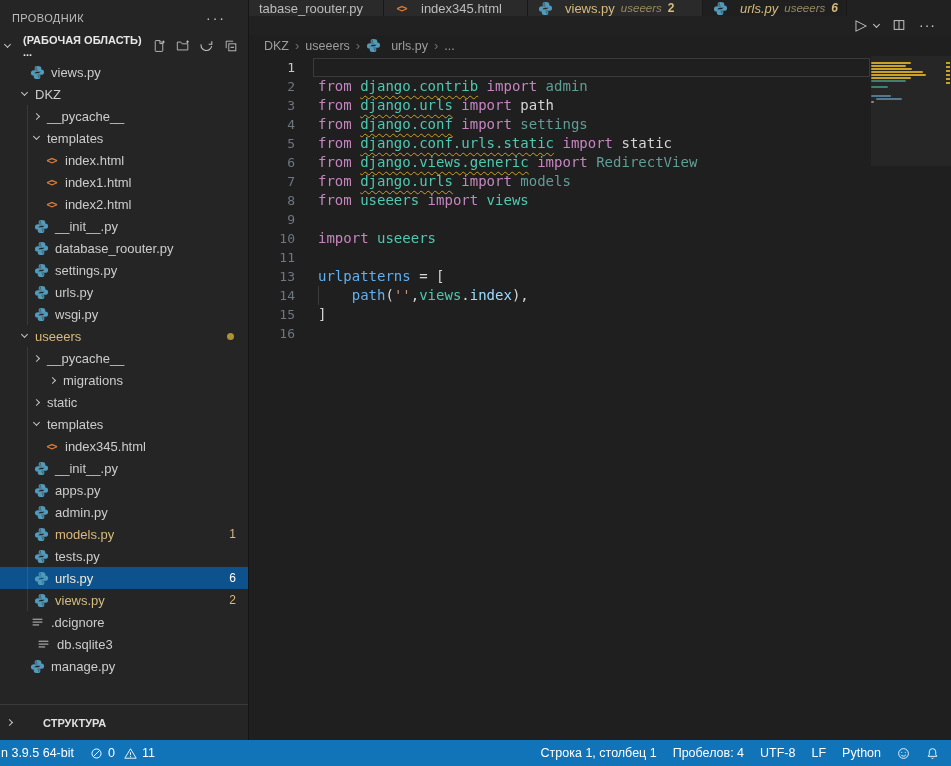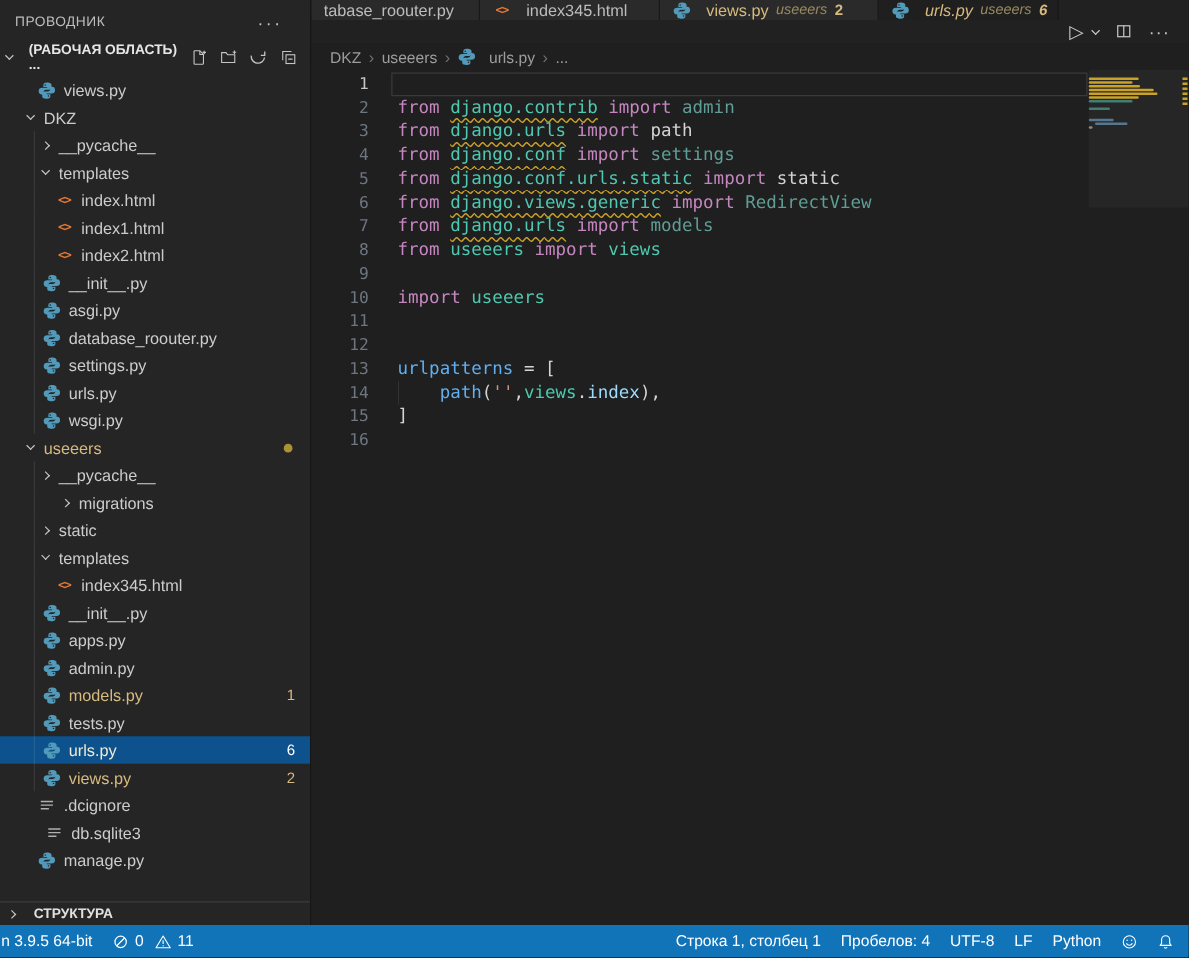--- a/index.html
+++ b/index.html
@@ -28,22 +28,22 @@
   .chev.down { transform:rotate(45deg); margin-top:-3px; }
   .chev.right { transform:rotate(-45deg); }
   .ficon { width:15px; height:15px; margin-right:6px; display:flex; align-items:center; justify-content:center; flex:0 0 15px; }
   .ficon.htmlg { color:#e37933; font:bold 10px "DejaVu Sans Mono", monospace; letter-spacing:-1px; }
   .tlabel { color:#cccccc; }
   .tlabel.gold { color:var(--modified); }
   .sel .tlabel, .sel .tlabel.gold { color:#f0ead6; }
   .tbadge { margin-left:auto; margin-right:12px; font-size:12px; color:var(--modified); }
   .sel .tbadge { color:#ffffff; }
   .tdot { margin-left:auto; margin-right:14px; width:7px; height:7px; border-radius:50%; background:#AD9235; }
-  .sb-outline { margin-top:auto; height:19px; border-top:1px solid rgba(255,255,255,.10);
-    display:flex; align-items:center; font-size:11px; font-weight:bold; gap:7px; padding-left:7px; color:#e0e0e0; }
+  .sb-outline { margin-top:auto; height:36px; border-top:1px solid rgba(255,255,255,.10);
+    display:flex; align-items:center; font-size:11px; font-weight:bold; gap:23px; padding-left:7px; color:#e0e0e0; }
 
   
   #editor-col { flex:1; display:flex; flex-direction:column; min-width:0; }
   #tabbar { height:35px; background:#212121; display:flex; align-items:stretch;flex-direction:column; }
   .tab { display:flex; align-items:center; padding:0 10px; font-size:13px; color:#bcbcbc;
     background:#2a2a2a; border-right:1px solid #191919; gap:6px; cursor:pointer; overflow:hidden; flex:0 0 auto; }
   .tab.active { background:#1f1f1f; }
   .tab .t-label.gold { color:var(--modified); }
   .tab.italic .t-label { font-style:italic; }
   .t-desc { font-size:11.5px; color:#9a8a60; font-style:italic; }
@@ -195,30 +195,20 @@
             <span class="tlabel">__init__.py</span>
           </div>
           <div class="trow" style="padding-left: 34px;">
             <span class="guide"></span>
             <span class="ficon">
               <svg width="15" height="15" viewBox="0 0 16 16">
                 <path fill="#519aba" d="M7.9 1C5.6 1 5 2 5 3.2V5h3.2v.6H3.9C2.3 5.6 1 6.5 1 8.4c0 1.9 1 2.9 2.6 2.9H5V9.5C5 8.2 6 7.2 7.3 7.2h2.8c1 0 1.9-.9 1.9-2V3.2C12 2 11 1 7.9 1zM6.6 2.5a.65.65 0 110 1.3.65.65 0 010-1.3z"></path>
                 <path fill="#519aba" d="M8.1 15c2.3 0 2.9-1 2.9-2.2V11H7.8v-.6h4.3c1.6 0 2.9-.9 2.9-2.8 0-1.9-1-2.9-2.6-2.9H11v1.8c0 1.3-1 2.3-2.3 2.3H5.9c-1 0-1.9.9-1.9 2v2C4 14 5 15 8.1 15zm1.3-1.8a.65.65 0 110-1.3.65.65 0 010 1.3z"></path>
               </svg>
             </span>
-            <span class="tlabel">asgi.py</span>
-          </div>
-          <div class="trow" style="padding-left: 34px;">
-            <span class="guide"></span>
-            <span class="ficon">
-              <svg width="15" height="15" viewBox="0 0 16 16">
-                <path fill="#519aba" d="M7.9 1C5.6 1 5 2 5 3.2V5h3.2v.6H3.9C2.3 5.6 1 6.5 1 8.4c0 1.9 1 2.9 2.6 2.9H5V9.5C5 8.2 6 7.2 7.3 7.2h2.8c1 0 1.9-.9 1.9-2V3.2C12 2 11 1 7.9 1zM6.6 2.5a.65.65 0 110 1.3.65.65 0 010-1.3z"></path>
-                <path fill="#519aba" d="M8.1 15c2.3 0 2.9-1 2.9-2.2V11H7.8v-.6h4.3c1.6 0 2.9-.9 2.9-2.8 0-1.9-1-2.9-2.6-2.9H11v1.8c0 1.3-1 2.3-2.3 2.3H5.9c-1 0-1.9.9-1.9 2v2C4 14 5 15 8.1 15zm1.3-1.8a.65.65 0 110-1.3.65.65 0 010 1.3z"></path>
-              </svg>
-            </span>
             <span class="tlabel">database_roouter.py</span>
           </div>
           <div class="trow" style="padding-left: 34px;">
             <span class="guide"></span>
             <span class="ficon">
               <svg width="15" height="15" viewBox="0 0 16 16">
                 <path fill="#519aba" d="M7.9 1C5.6 1 5 2 5 3.2V5h3.2v.6H3.9C2.3 5.6 1 6.5 1 8.4c0 1.9 1 2.9 2.6 2.9H5V9.5C5 8.2 6 7.2 7.3 7.2h2.8c1 0 1.9-.9 1.9-2V3.2C12 2 11 1 7.9 1zM6.6 2.5a.65.65 0 110 1.3.65.65 0 010-1.3z"></path>
                 <path fill="#519aba" d="M8.1 15c2.3 0 2.9-1 2.9-2.2V11H7.8v-.6h4.3c1.6 0 2.9-.9 2.9-2.8 0-1.9-1-2.9-2.6-2.9H11v1.8c0 1.3-1 2.3-2.3 2.3H5.9c-1 0-1.9.9-1.9 2v2C4 14 5 15 8.1 15zm1.3-1.8a.65.65 0 110-1.3.65.65 0 010 1.3z"></path>
               </svg>
             </span>
@@ -461,21 +451,20 @@
             <div class="cl"><span class="ln">2</span><span class="lt"><span class="kw">from </span><span class="modw">django.contrib</span><span class="kw"> import </span><span class="dim">admin</span></span></div>
             <div class="cl"><span class="ln">3</span><span class="lt"><span class="kw">from </span><span class="modw">django.urls</span><span class="kw"> import </span><span class="pl">path</span></span></div>
             <div class="cl"><span class="ln">4</span><span class="lt"><span class="kw">from </span><span class="modw">django.conf</span><span class="kw"> import </span><span class="dim">settings</span></span></div>
             <div class="cl"><span class="ln">5</span><span class="lt"><span class="kw">from </span><span class="modw">django.conf.urls.static</span><span class="kw"> import </span><span class="pl">static</span></span></div>
             <div class="cl"><span class="ln">6</span><span class="lt"><span class="kw">from </span><span class="modw">django.views.generic</span><span class="kw"> import </span><span class="dim">RedirectView</span></span></div>
             <div class="cl"><span class="ln">7</span><span class="lt"><span class="kw">from </span><span class="modw">django.urls</span><span class="kw"> import </span><span class="dim">models</span></span></div>
             <div class="cl"><span class="ln">8</span><span class="lt"><span class="kw">from </span><span class="mod">useeers</span><span class="kw"> import </span><span class="mod">views</span></span></div>
             <div class="cl"><span class="ln">9</span><span class="lt"></span></div>
             <div class="cl"><span class="ln">10</span><span class="lt"><span class="kw">import </span><span class="mod">useeers</span></span></div>
             <div class="cl"><span class="ln">11</span><span class="lt"></span></div>
-            <div class="cl"><span class="ln">12</span><span class="lt"></span></div>
             <div class="cl"><span class="ln">13</span><span class="lt"><span class="blue">urlpatterns</span><span class="pl"> = [</span></span></div>
             <div class="cl ig"><span class="ln">14</span><span class="lt"><span class="pl">    </span><span class="blue">path</span><span class="pl">(</span><span class="str">''</span><span class="pl">,</span><span class="mod">views</span><span class="pl">.</span><span class="prop">index</span><span class="pl">),</span></span></div>
             <div class="cl"><span class="ln">15</span><span class="lt"><span class="pl">]</span></span></div>
             <div class="cl"><span class="ln">16</span><span class="lt"></span></div>
           </div>
         <div id="minimap">
             <div class="mrow"></div>
             <div class="mrow">
               <div class="mbar m-warn" style="width: 40px;"></div>
             </div>

